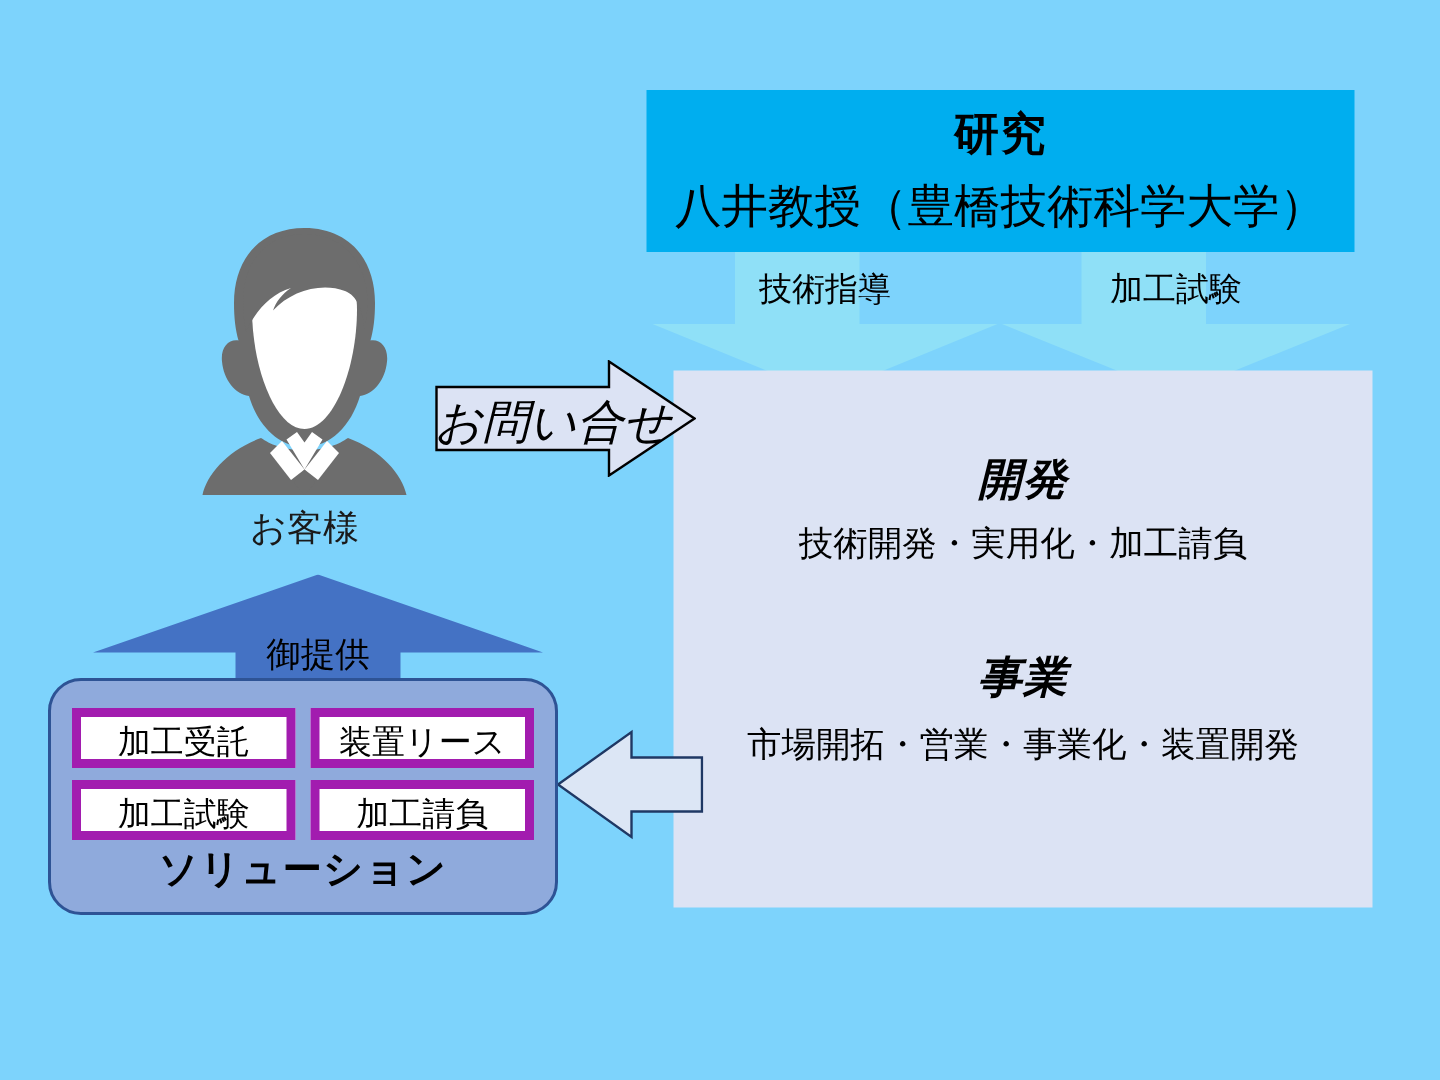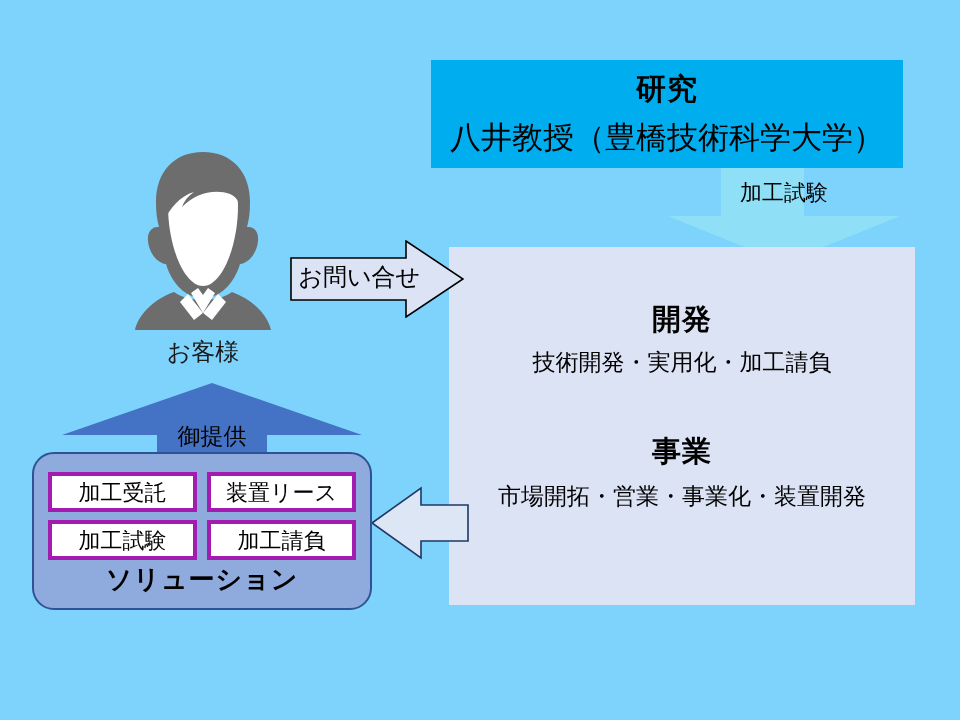--- a/index.html
+++ b/index.html
@@ -78,20 +78,21 @@
   }
   .panel-h {
     position: absolute;
     left: 0;
     right: 0;
     text-align: center;
     font-size: 29px;
     font-weight: bold;
     color: #000000;
     letter-spacing: 1px;
+    font-style: italic;
   }
   .panel-t {
     position: absolute;
     left: 0;
     right: 0;
     text-align: center;
     font-size: 23px;
     color: #000000;
     font-family: Liberation Mono, monospace;
   }
@@ -127,23 +128,24 @@
     width: 174px;
     height: 78px;
   }
   .inquiry-arrow svg { display: block; }
   .inquiry-label {
     position: absolute;
     left: 0;
     top: 21px;
     width: 130px;
     text-align: right;
-    font-size: 24px;
+    font-size: 31px;
     color: #000000;
     white-space: nowrap;
+    font-style: italic;
   }
 
   
   .provide-arrow {
     position: absolute;
     left: 62px;
     top: 383px;
     width: 300px;
     height: 80px;
   }
@@ -185,21 +187,21 @@
     position: absolute;
     left: 14px;
     top: 18px;
     width: 308px;
     display: grid;
     grid-template-columns: 1fr 1fr;
     gap: 8px 10px;
   }
   .sol-item {
     background: #FFFFFF;
-    border: 4px solid #a21caf;
+    border: 6px solid #a21caf;
     box-sizing: border-box;
     height: 40px;
     line-height: 34px;
     text-align: center;
     font-size: 22px;
     color: #000000;
     white-space: nowrap;
   }
   .sol-title {
     position: absolute;
@@ -216,20 +218,26 @@
 </head>
 <body>
 
 <div id="canvas">
 
   <div class="research-box">
     <div class="research-title">研究</div>
     <div class="research-sub">八井教授（豊橋技術科学大学）</div>
   </div>
 
+  <div class="down-arrow" style="left:435px; top:168px; width:230px; height:95px;">
+    <svg width="230" height="95" viewBox="0 0 230 95" xmlns="http://www.w3.org/2000/svg">
+      <polygon points="55,0 138,0 138,48 230,48 115,95 0,48 55,48" fill="#8FE0F7"></polygon>
+    </svg>
+    <div class="arrow-label">技術指導</div>
+  </div>
 
   <div class="down-arrow" style="left:668px; top:168px; width:232px; height:95px;">
     <svg width="232" height="95" viewBox="0 0 232 95" xmlns="http://www.w3.org/2000/svg">
       <polygon points="53,0 136,0 136,48 232,48 116,95 0,48 53,48" fill="#8FE0F7"></polygon>
     </svg>
     <div class="arrow-label">加工試験</div>
   </div>
 
   <div class="main-panel">
     <div class="panel-h dev-h">開発</div>

